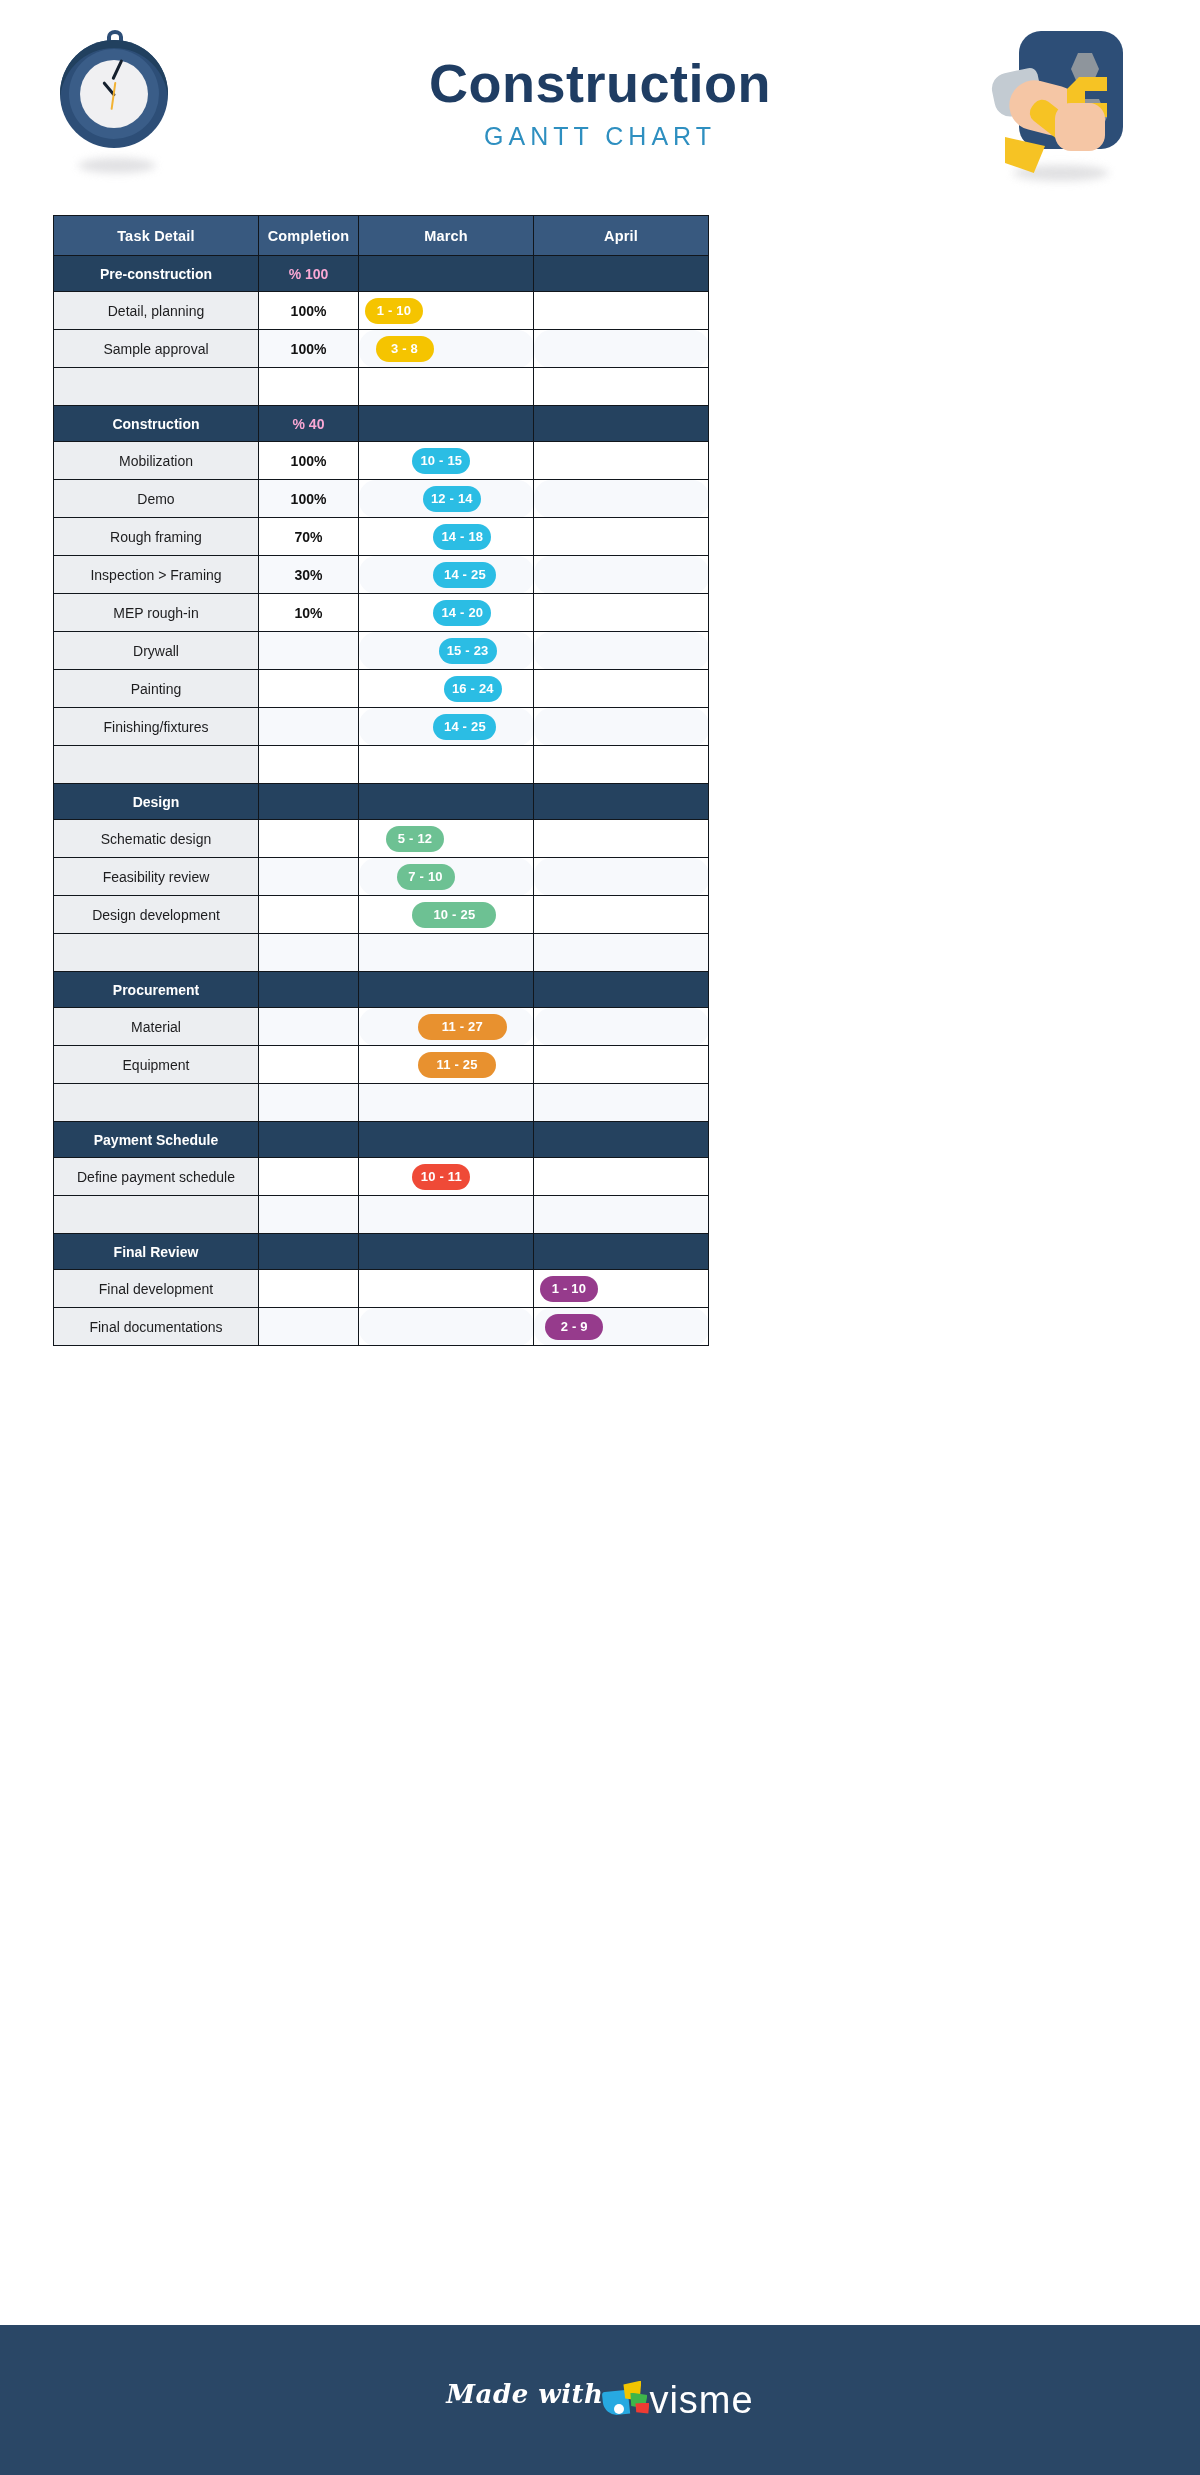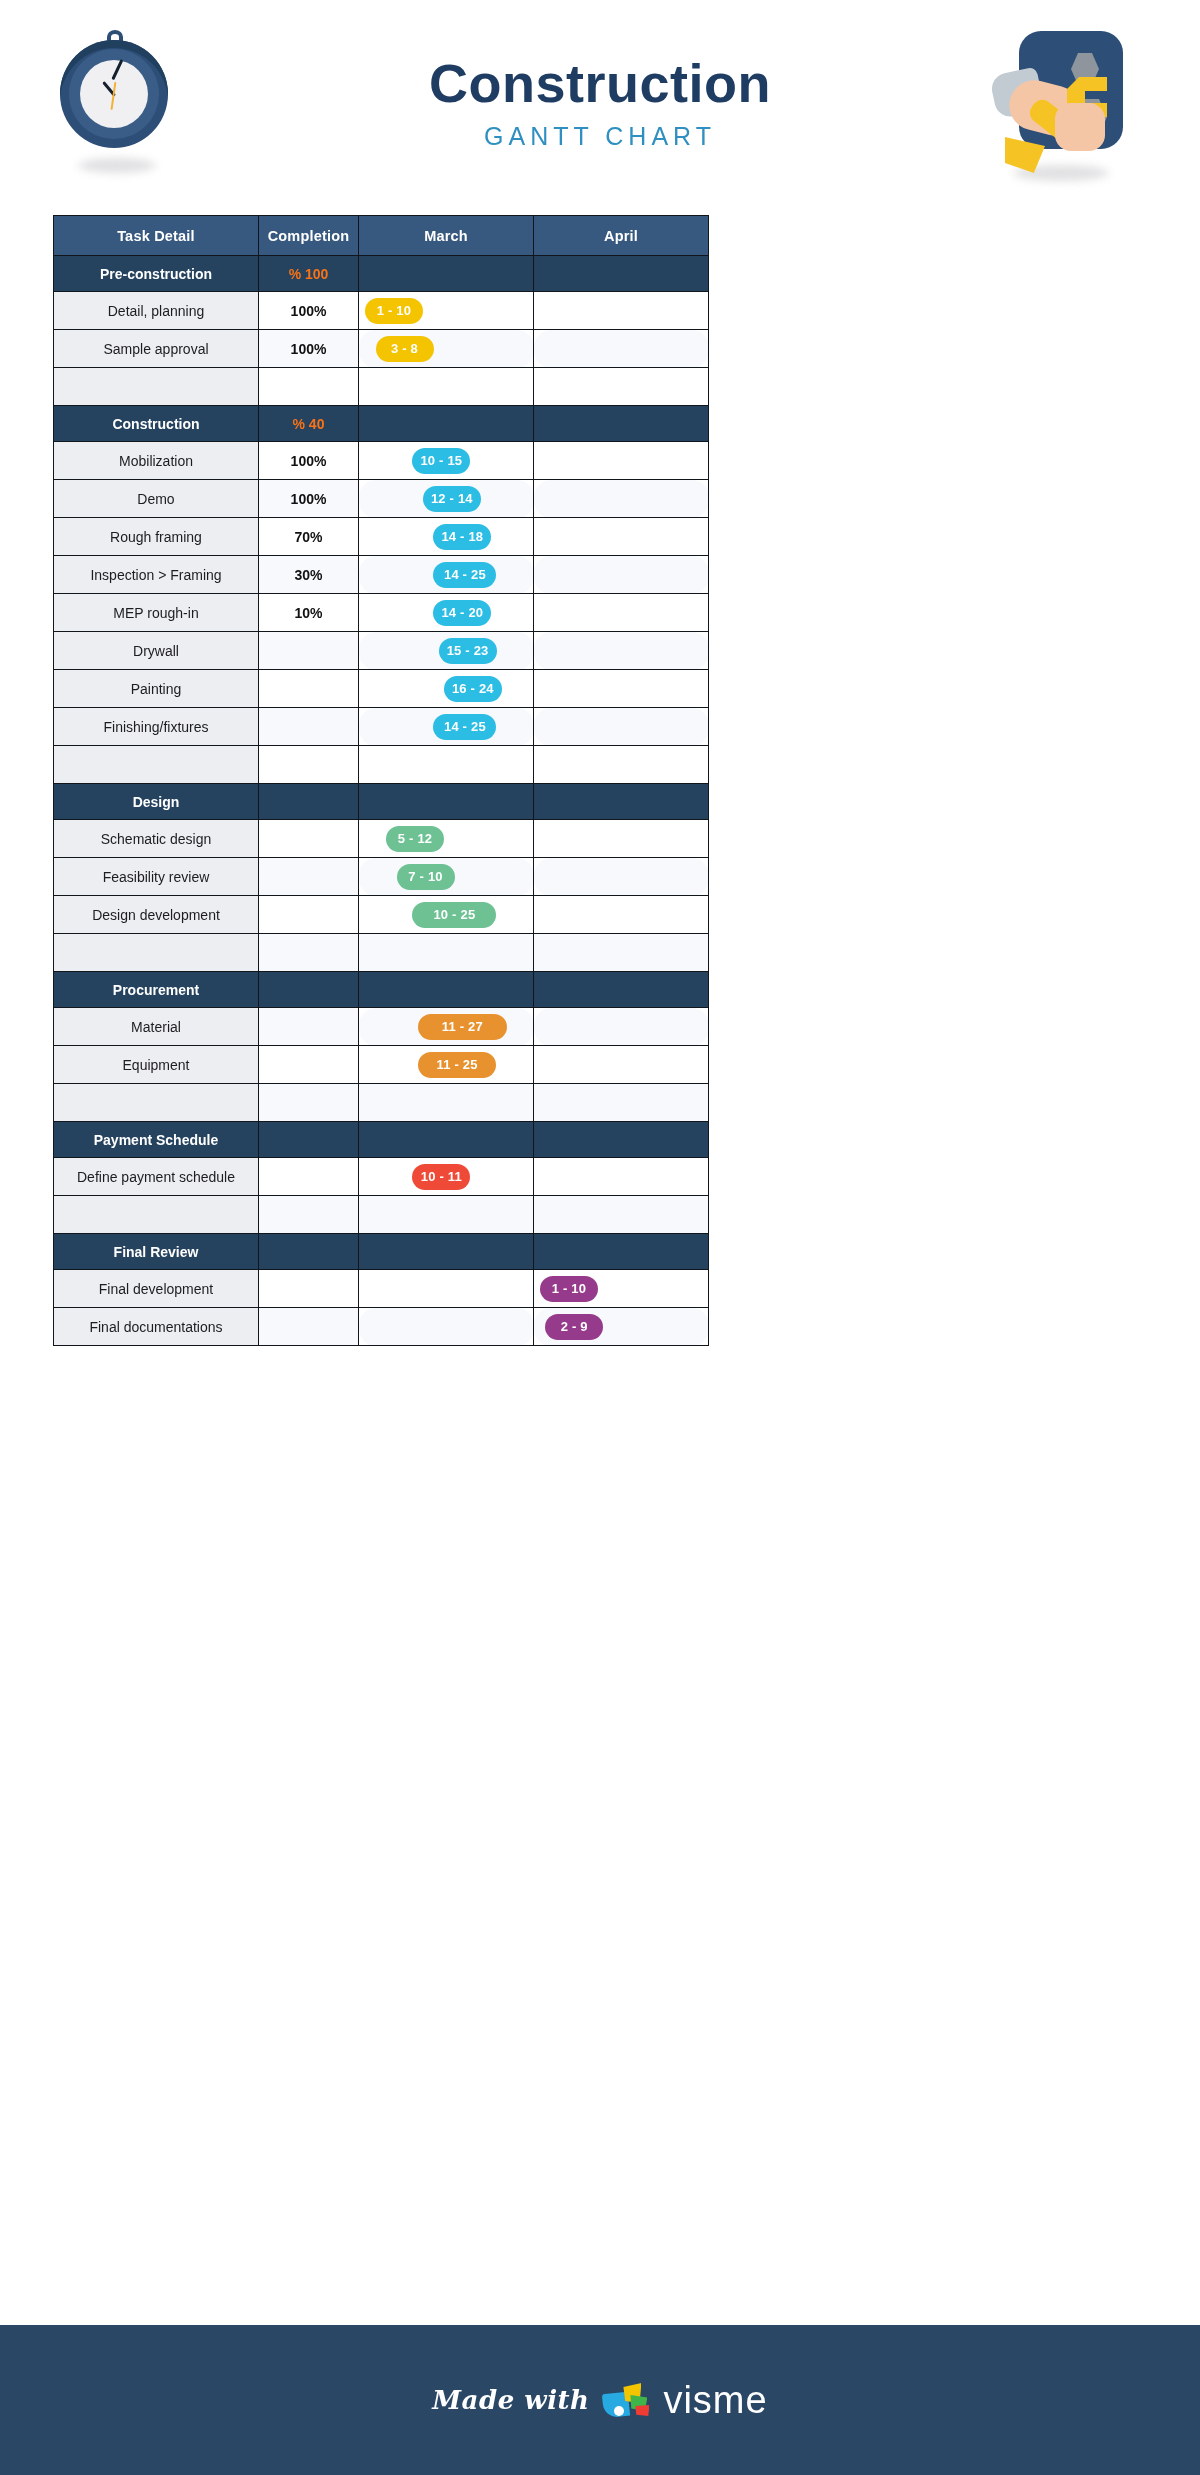--- a/index.html
+++ b/index.html
@@ -82,21 +82,21 @@
   col.c-mar  { width: 175px; }
   col.c-apr  { width: 175px; }
 
   thead th {
     background: #38597F; color: #ffffff; height: 40px;
     font-size: 14.5px; font-weight: bold; text-align: center; letter-spacing: .2px;
   }
 
   tr.section td { background: #25425F; height: 36px; }
   tr.section td.lbl { color:#fff; font-size:14px; font-weight:bold; text-align:center; }
-  tr.section td.pct { color:#f97316; font-size:14px; font-weight:bold; text-align:center;margin-left:28px; }
+  tr.section td.pct { color:#f9a8d4; font-size:14px; font-weight:bold; text-align:center;margin-left:28px; }
 
   tr.task { height: 38px; }
   tr.task td.lbl {
     background: #ECEEF1; color: #1d1d1f; font-size: 14px; text-align: center;
   }
   tr.task td.pct {
     color: #111; font-size: 14px; font-weight: bold; text-align: center; background: #ffffff;
   }
   tr.task td.month { background: #ffffff; position: relative; border-radius: 17px; }
   tr.task.alt td.pct, tr.task.alt td.month { background: #F7F9FC; }
@@ -111,21 +111,21 @@
     color: #ffffff; font-size: 13px; font-weight: bold;
     display: flex; align-items: center; justify-content: center;
     white-space: nowrap; letter-spacing: .2px;
   }
 
   
   .footer {
     position: absolute; left: 0; top: 2325px; width: 1200px; height: 150px;
     background: #2A4766; display: flex; align-items: center; justify-content: center;
   }
-  .footer-inner { display: flex; align-items: center; gap: 14px; }
+  .footer-inner { display: flex; }
   .made-with {
     color: #ffffff; font-size: 26px; font-style: italic; font-weight: bold;
     font-family: "DejaVu Serif", serif; letter-spacing: .5px;
   }
   .visme-logo { position: relative; width: 46px; height: 38px; }
   .v-blue { position:absolute; left:0; top:12px; width:26px; height:24px; background:#27A9E1;
     border-radius: 3px 0 0 14px; transform: rotate(-6deg); }
   .v-yellow { position:absolute; left:20px; top:2px; width:18px; height:20px; background:#F2C500;
     clip-path: polygon(0 20%,100% 0,90% 100%,10% 90%); }
   .v-green { position:absolute; left:27px; top:14px; width:17px; height:16px; background:#3FB54A;

